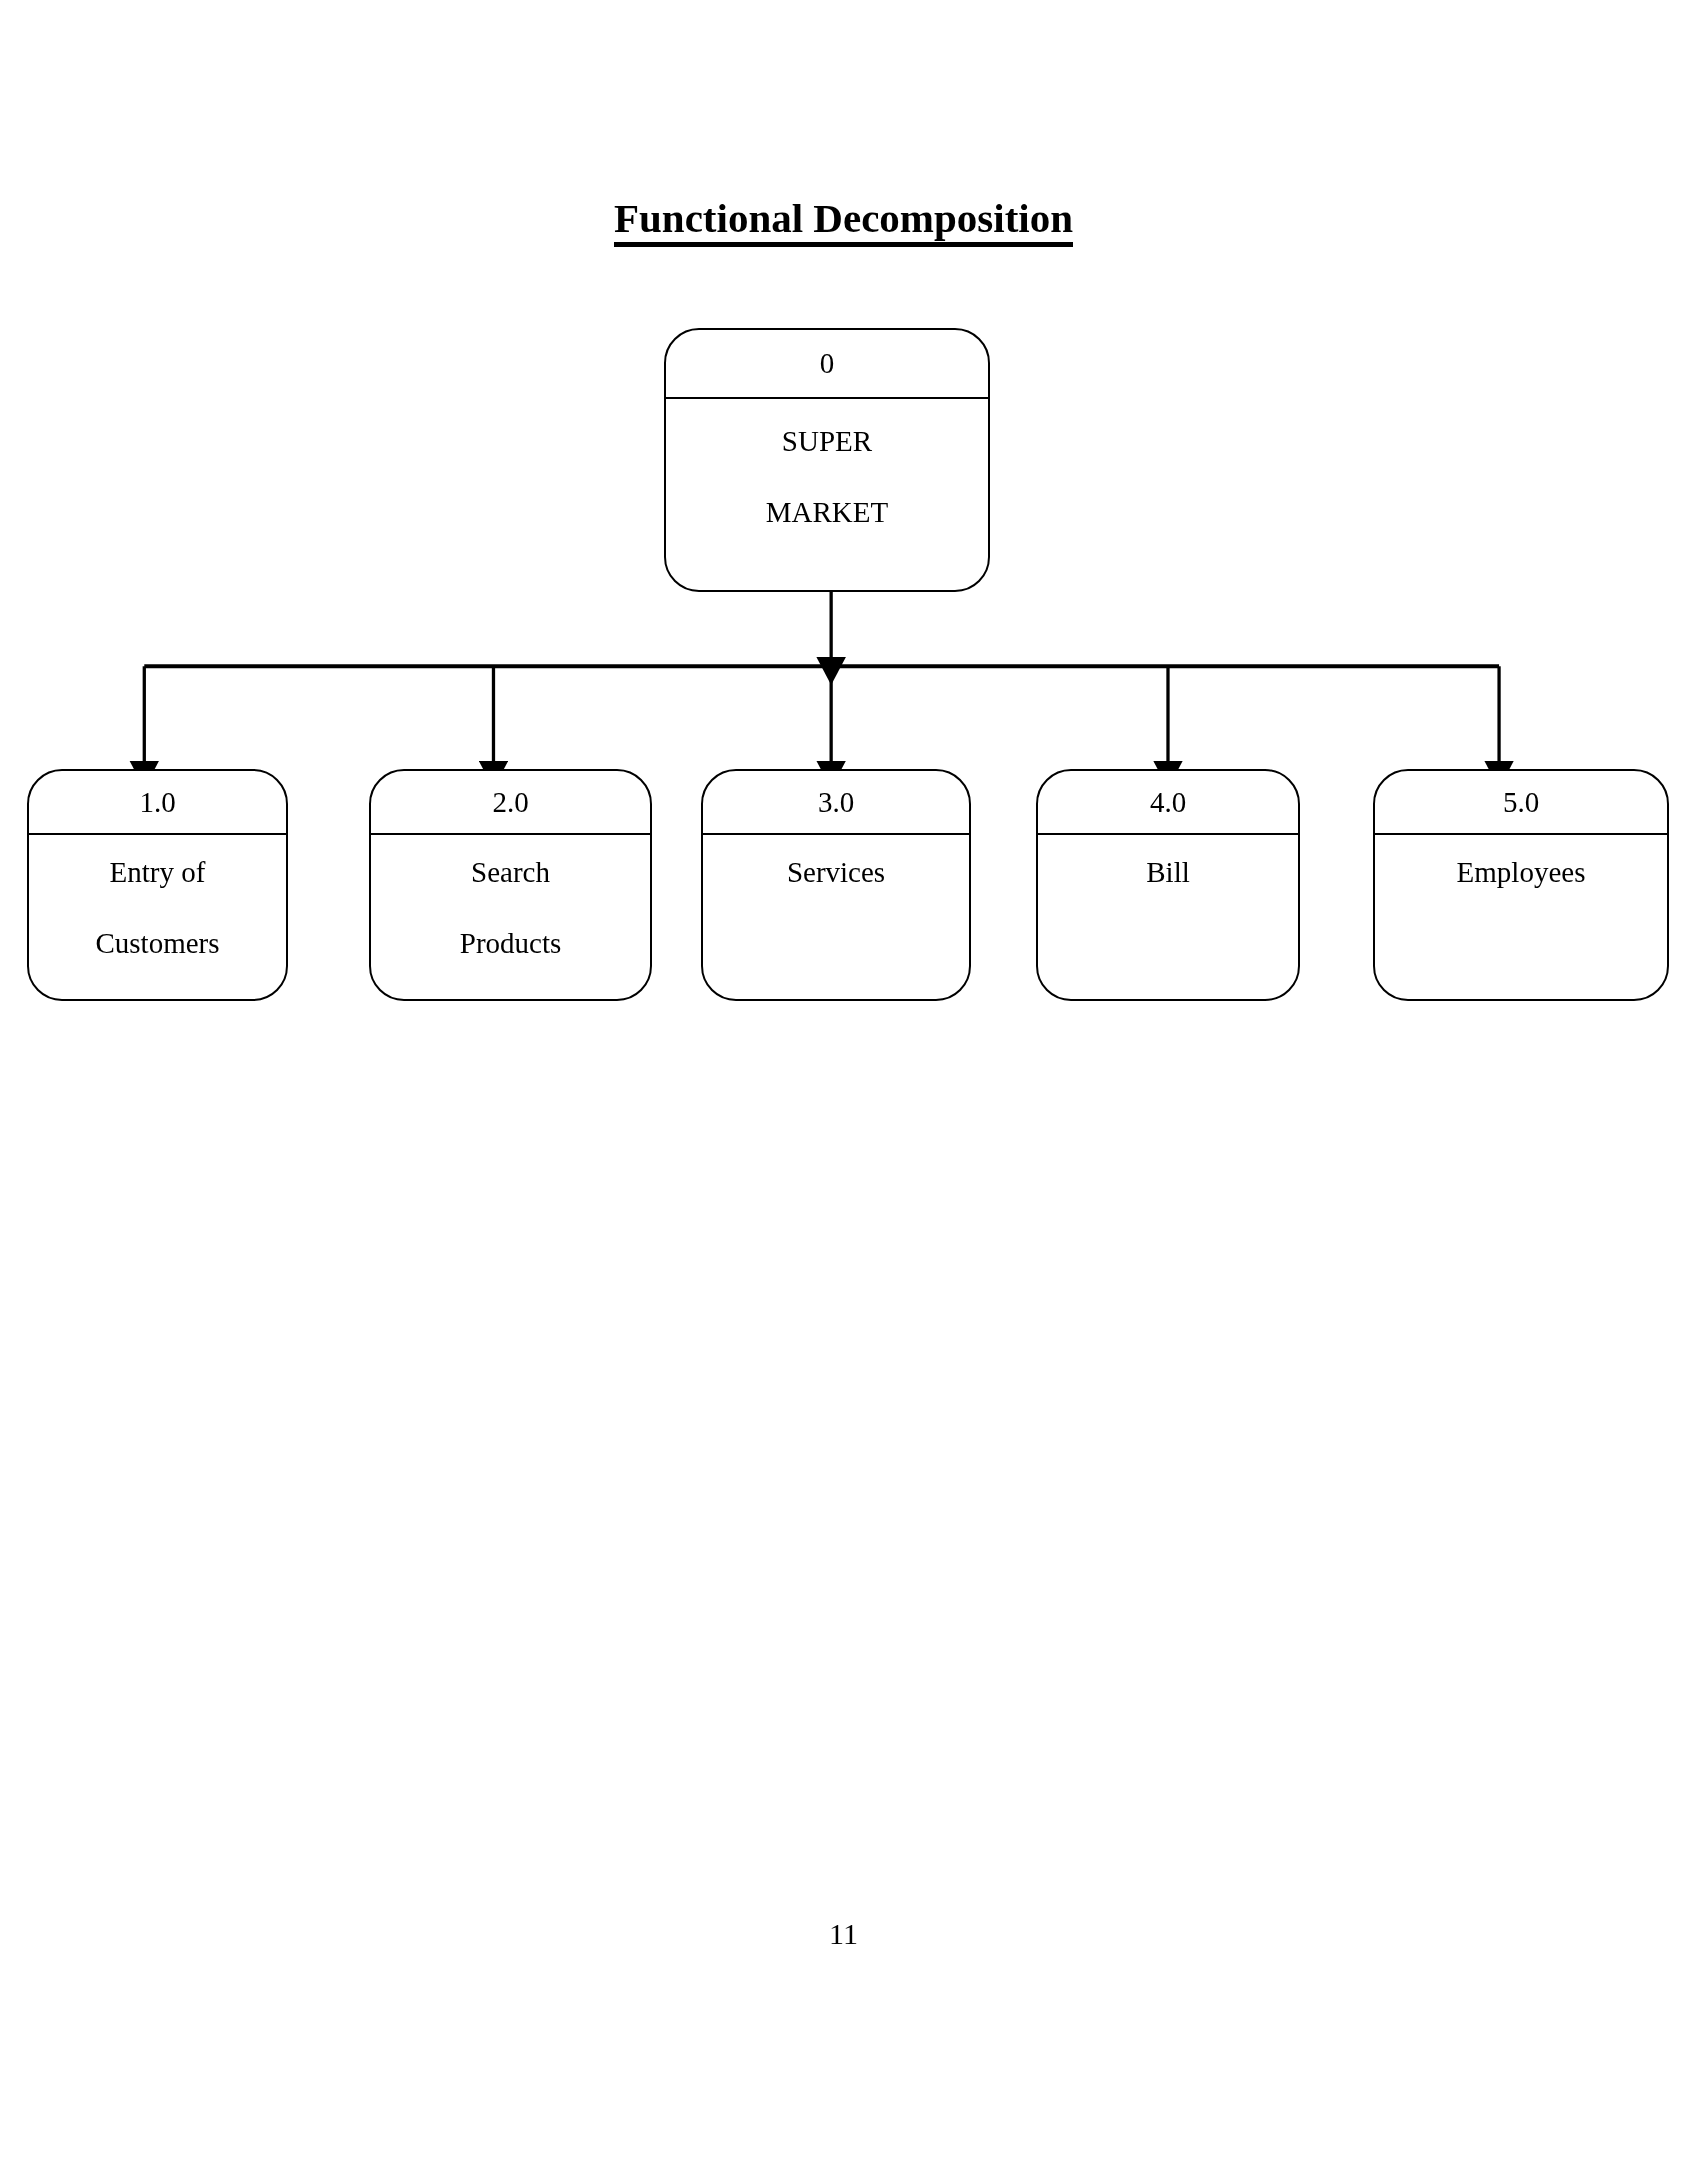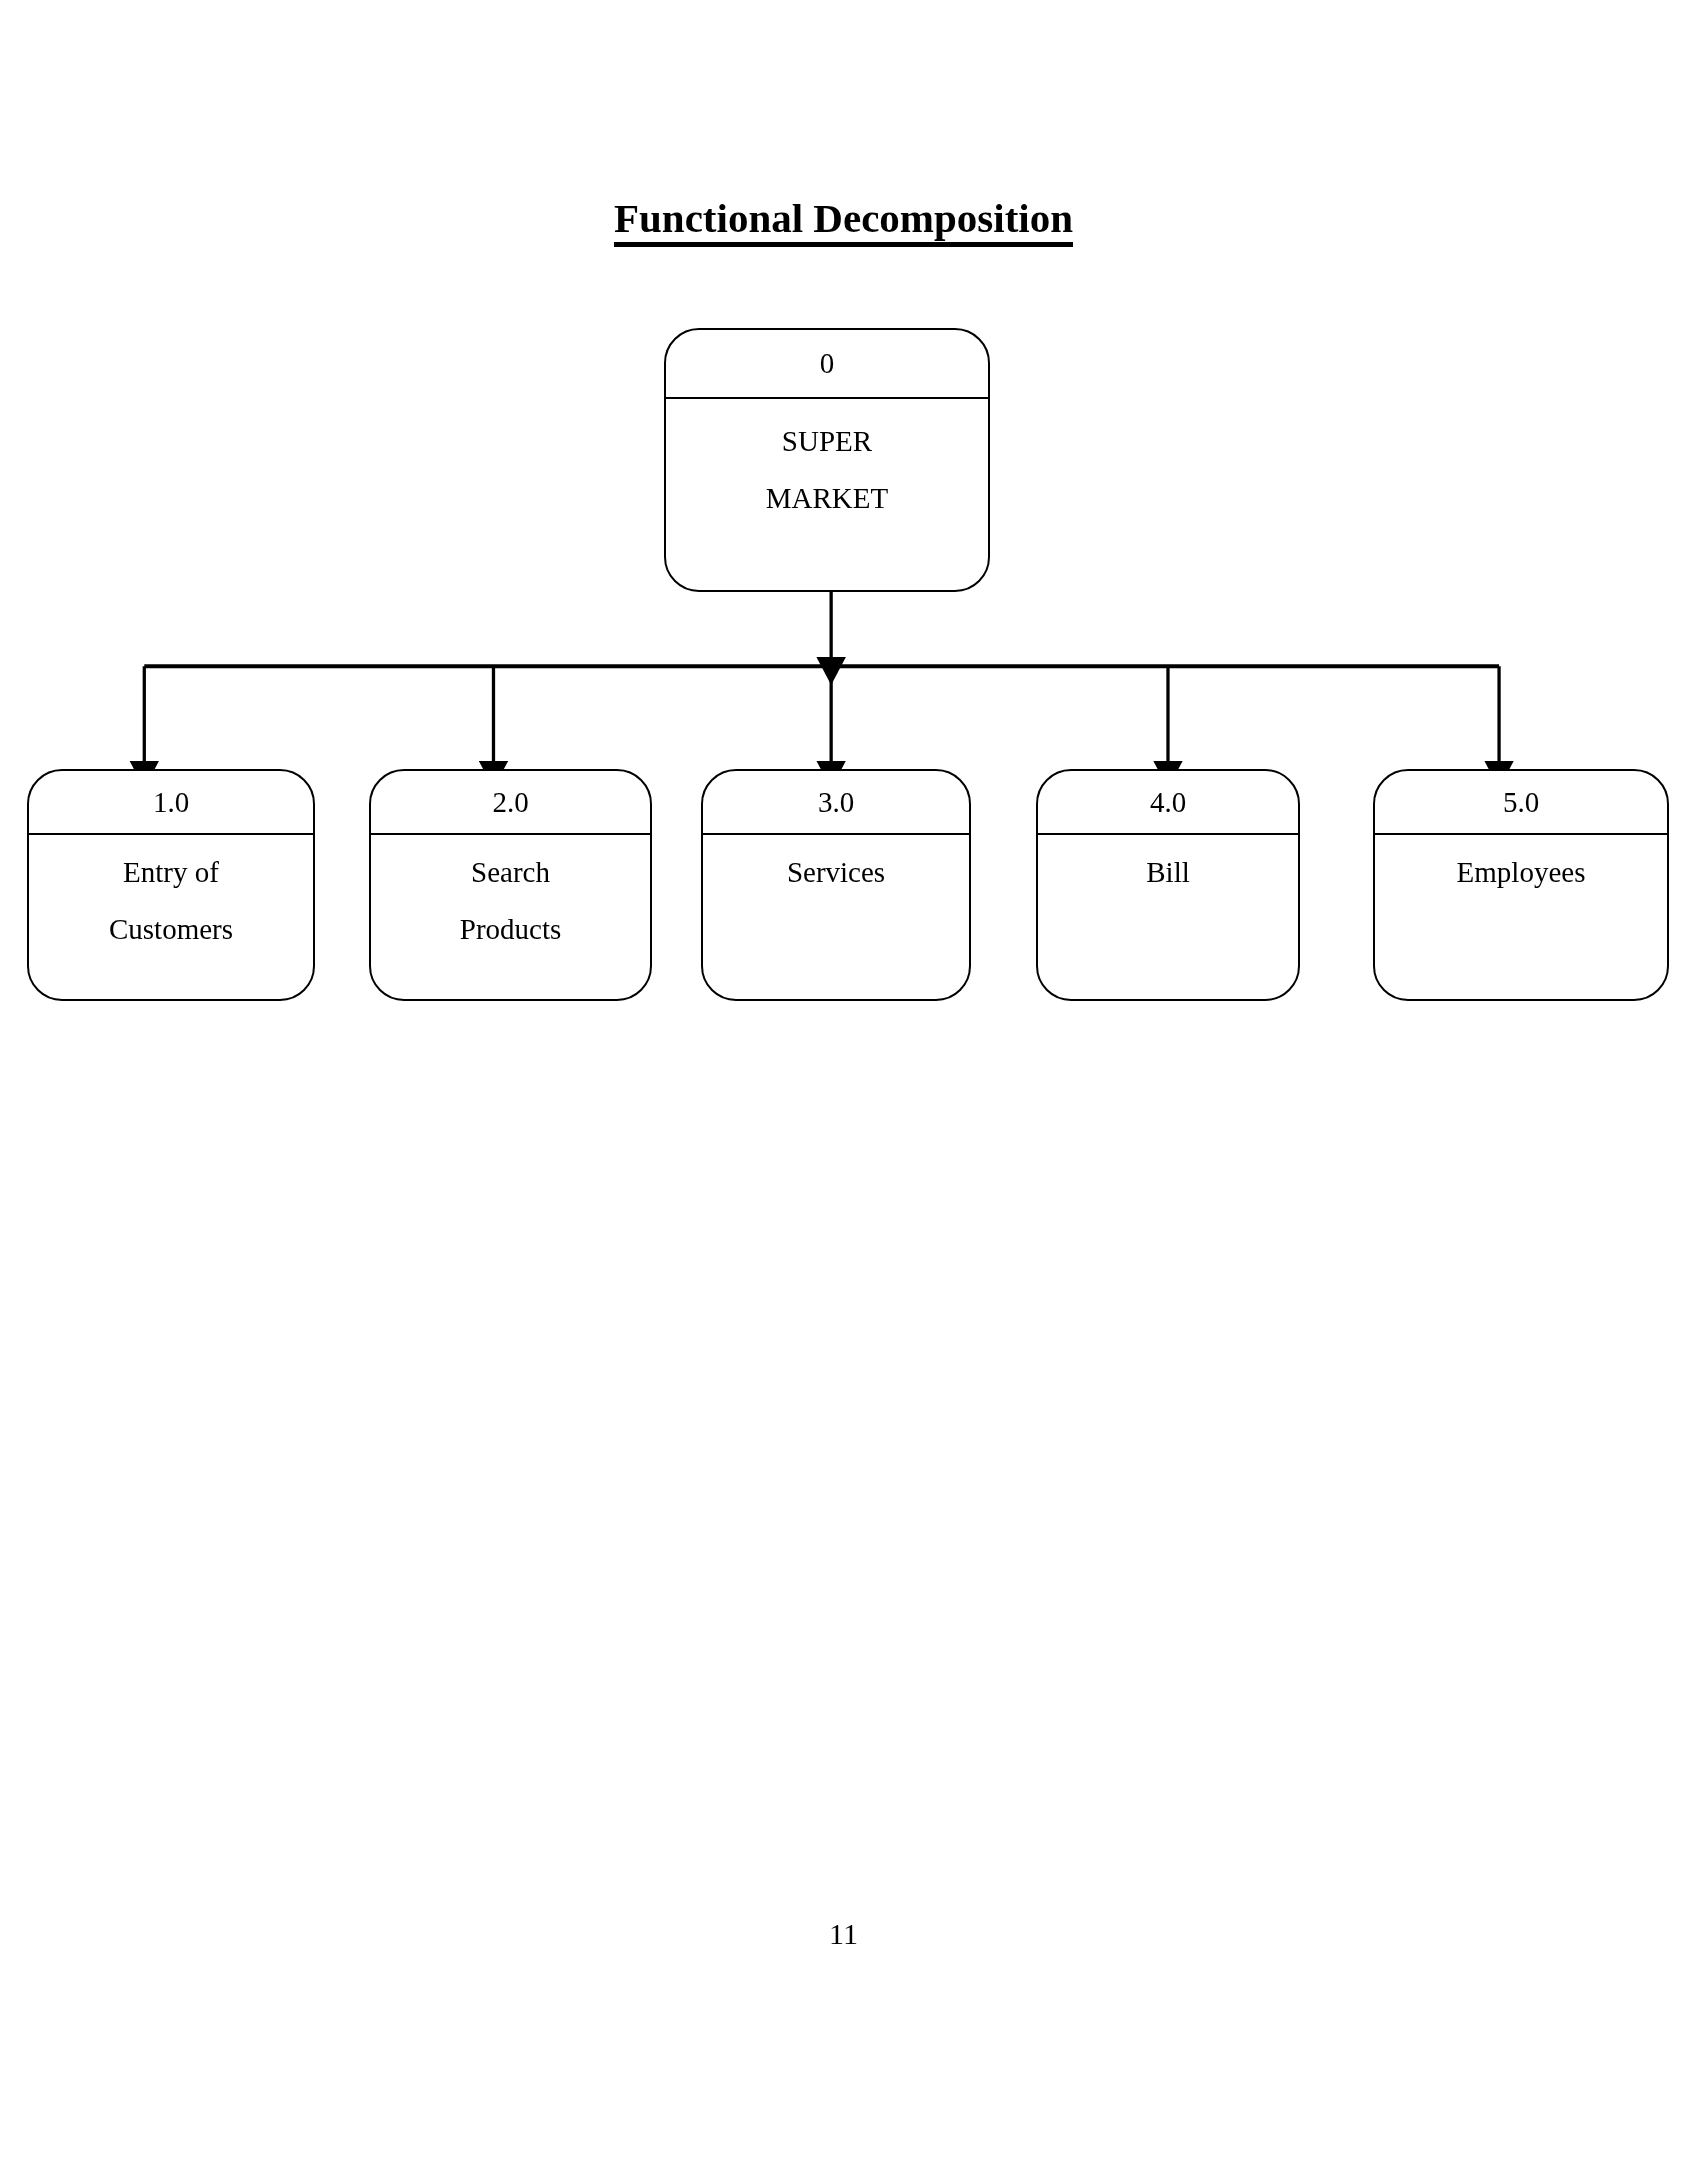--- a/index.html
+++ b/index.html
@@ -86,41 +86,41 @@
     padding-top: 23px;
     font-size: 29px;
     line-height: 1;
   }
   .node-body .line {
     display: block;
     text-align: center;
     white-space: nowrap;
   }
   .node-body .line + .line {
-    margin-top: 28px;
+    margin-top: 42px;
   }
 
   
   #node-root {
     left: 664px;
     top: 328px;
     width: 326px;
     height: 264px;
   }
   #node-root .node-id { height: 69px; }
   #node-root .node-body { padding-top: 28px; }
 
   
   .node-child {
     top: 769px;
     height: 232px;
   }
   .node-child .node-id { height: 64px; }
 
-  #node-1 { left: 27px;   width: 288px; }
+  #node-1 { left: 27px;   width: 261px; }
   #node-2 { left: 369px;  width: 283px; }
   #node-3 { left: 701px;  width: 270px; }
   #node-4 { left: 1036px; width: 264px; }
   #node-5 { left: 1373px; width: 296px; }
 
   
   #page-number {
     position: absolute;
     left: 0;
     top: 1919px;

